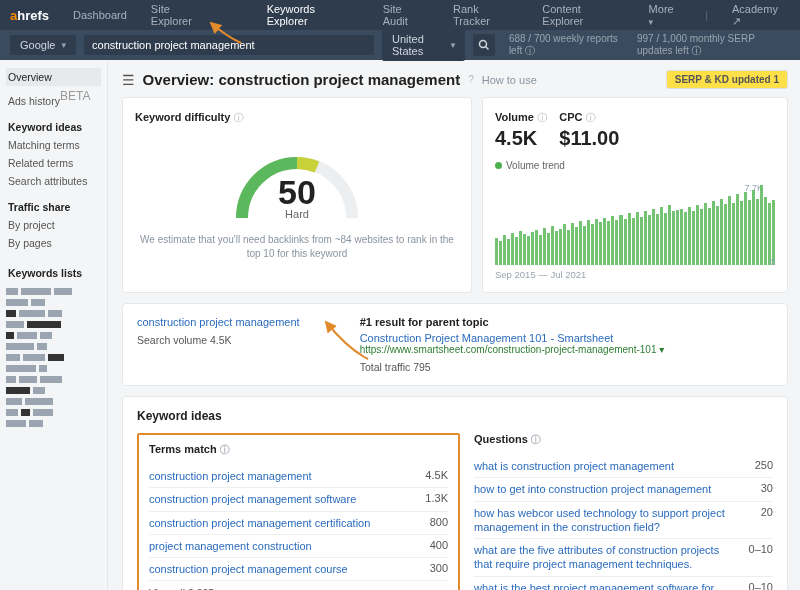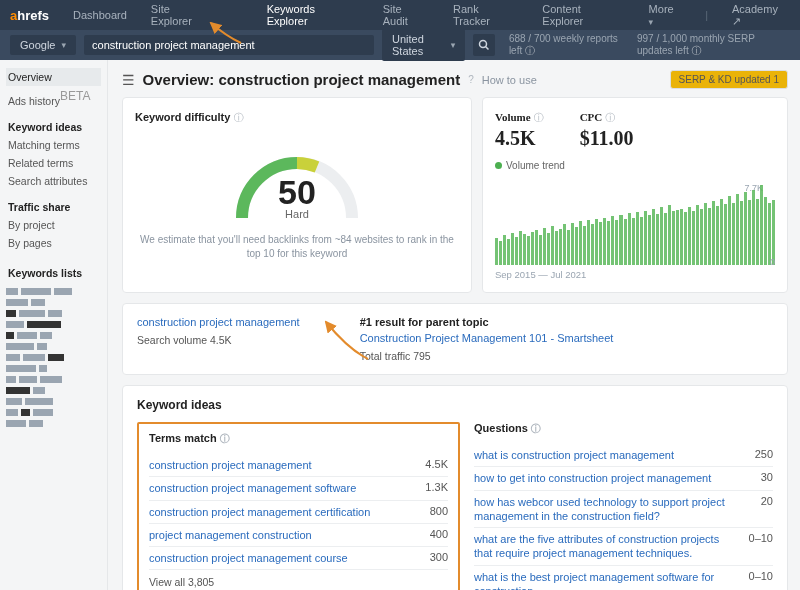--- a/index.html
+++ b/index.html
@@ -22,32 +22,32 @@
 .sidebar .group { font-weight:600; color:#222; margin-top:8px; padding:3px 2px;}
 .beta { font-size:12px; color:#999; vertical-align:super;}
 .kwlists { margin-top:12px; }
 .kwbars { margin-top:6px; }
 .kwbars div { height:7px; margin:4px 0; display:flex; gap:3px;}
 .kwbars span { background:#9aa5b1; display:inline-block; height:7px;}
 .main { flex:1; padding: 10px 12px 0 14px; overflow-y:auto;}
 .page-head { display:flex; align-items:center; gap:8px; margin-bottom:8px;}
 .page-head h1 { font-size:15px; font-weight:600; color:#222;}
 .page-head .howto { color:#8a94a0; font-size:11px;}
-.page-head .update { margin-left:auto; background:#eab308; border:1px solid #dcdfe3; padding:3px 8px; border-radius:3px; font-size:10px; color:#555;}
+.page-head .update { margin-left:auto; background:#fde047; border:1px solid #dcdfe3; padding:3px 8px; border-radius:3px; font-size:10px; color:#555;font-weight:bold;}
 .cards { display:flex; gap:10px; }
 .card { background:#fff; border:1px solid #e5e7e9; border-radius:4px; padding:12px; }
 .card-kd { flex:0 0 350px; text-align:center; position:relative;}
 .card-vol { flex:1; }
 .label { font-size:11px; color:#222; font-weight:600;}
 .help { color:#b0b7bf; font-size:10px;}
 .kd-gauge { margin:8px auto 4px; width:150px; height:90px; position:relative;}
 .kd-num { font-size:34px; font-weight:600; color:#222;}
 .kd-word { font-size:11px; color:#666; margin-top:-4px;}
 .kd-note { font-size:10px; color:#8a94a0; margin-top:10px; line-height:1.4;}
-.vol-head { display:flex; gap:36px; align-items:flex-start;font-family:Liberation Serif, serif;}
+.vol-head { display:flex; gap:12px; align-items:flex-start;}
 .vol-big { font-size:20px; font-weight:600; color:#222; margin-top:2px;}
 .vol-trend-label { margin-top:10px; font-size:10px; color:#666;}
 .dot { width:7px; height:7px; background:#4caf50; border-radius:50%; display:inline-block; margin-right:4px;}
 .sparkbars { display:flex; align-items:flex-end; height:80px; gap:1px; margin-top:14px;}
 .sparkbars span { flex:1; background:#5cb85c; opacity:0.85;}
 .vol-range { display:flex; justify-content:space-between; font-size:9.5px; color:#9aa5b1; margin-top:4px;}
 .card-parent { margin-top:10px; padding:12px 14px; display:flex; gap:60px;}
 .pt-col { font-size:11px;}
 .pt-col .lbl { font-weight:600; color:#222; margin-bottom:4px;}
 .link { color:#2a6bbd; }
@@ -301,20 +301,21 @@
     </div>
 
     <div class="card card-parent" style="position:relative">
       <div class="pt-col">
         <div class="link">construction project management</div>
         <div class="sub">Search volume 4.5K</div>
       </div>
       <div class="pt-col">
         <div class="lbl">#1 result for parent topic</div>
         <div class="link">Construction Project Management 101 - Smartsheet</div>
+        <div class="link-g"><span>https://www.smartsheet.com/construction-project-management-101</span> ▾</div>
         <div class="sub">Total traffic 795</div>
       </div>
       <svg class="arrow" style="left:195px;top:10px" width="60" height="50">
           <defs>
             <marker id="ah1" markerWidth="6" markerHeight="6" refX="5" refY="3" orient="auto">
               <path d="M0,0 L6,3 L0,6 Z" fill="#e38b2c"></path>
             </marker>
           </defs>
           <path d="M50 45 Q 30 35 8 8" stroke="#e38b2c" stroke-width="2" fill="none" marker-end="url(#ah1)"></path>
         </svg>

